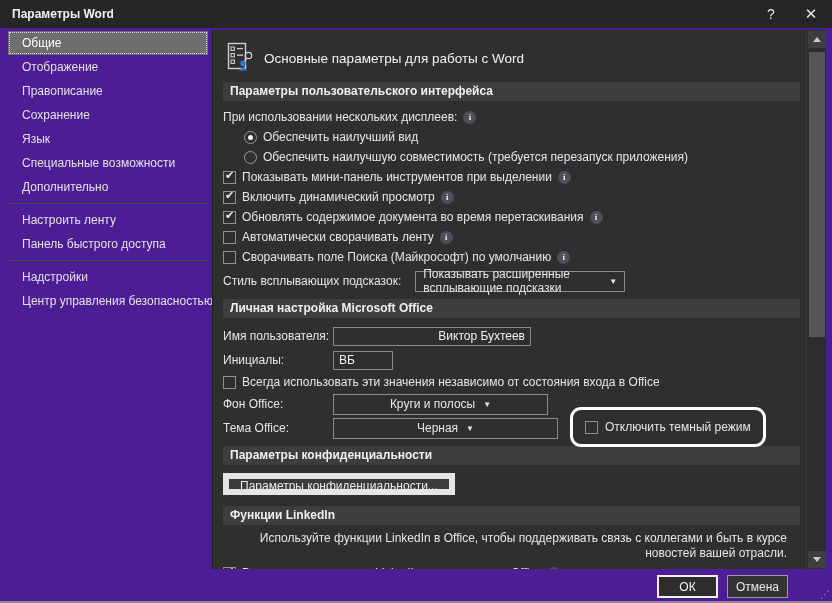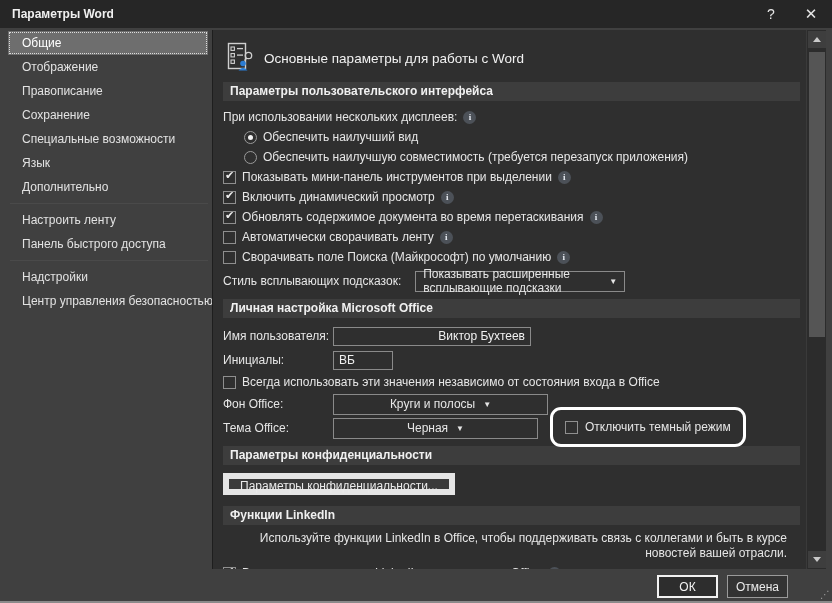--- a/index.html
+++ b/index.html
@@ -2,21 +2,21 @@
 <html><head>
 <meta charset="utf-8">
 <style>
   * { margin:0; padding:0; box-sizing:border-box; }
   html,body { width:832px; height:603px; }
   body {
     font-family:"Liberation Sans","DejaVu Sans",sans-serif;
     font-size:12px; color:#e6e6e6; background:#262626; overflow:hidden;
     position:relative;
   }
-  .window { position:absolute; inset:0; background:#404040;padding-left:23px; }
+  .window { position:absolute; inset:0; background:#4c1d95;padding-left:23px; }
   .bottom-edge { position:absolute; left:0; right:0; bottom:0; height:2px; background:#8a8a8a; }
 
   
   .titlebar { position:absolute; left:0; top:0; right:0; height:28px; background:#262626; }
   .titlebar .title { position:absolute; left:12px; top:7px; font-weight:700; font-size:12px; color:#f0f0f0; }
   .tb-btn { position:absolute; top:4px; width:26px; height:20px; text-align:center; line-height:20px; color:#e6e6e6; font-size:14px; cursor:default; }
   .tb-help { right:48px; }
   .tb-close { right:8px; font-size:15px; }
 
   
@@ -72,22 +72,22 @@
     <span class="title">Параметры Word</span>
     <span class="tb-btn tb-help">?</span>
     <span class="tb-btn tb-close">✕</span>
   </div>
 
   <div class="sidebar">
     <div class="side-item selected">Общие</div>
     <div class="side-item">Отображение</div>
     <div class="side-item">Правописание</div>
     <div class="side-item">Сохранение</div>
+    <div class="side-item">Язык</div>
     <div class="side-item">Специальные возможности</div>
-    <div class="side-item">Язык</div>
     <div class="side-item">Дополнительно</div>
     <div class="side-sep"></div>
     <div class="side-item">Настроить ленту</div>
     <div class="side-item">Панель быстрого доступа</div>
     <div class="side-sep"></div>
     <div class="side-item">Надстройки</div>
     <div class="side-item">Центр управления безопасностью</div>
   </div>
 
   <div class="content">
@@ -176,21 +176,21 @@
       </div>
       <div class="row tall">
         <span class="lblcol">Фон Office:</span>
         <span class="dropdown" style="width:215px;">
           <span>Круги и полосы</span>
           <span class="dd-arrow">▼</span>
         </span>
       </div>
       <div class="row tall">
         <span class="lblcol">Тема Office:</span>
-        <span class="dropdown" style="width:205px;">
+        <span class="dropdown" style="width:225px;">
           <span>Черная</span>
           <span class="dd-arrow">▼</span>
         </span>
         <span class="annot">
           <span class="cb"></span>
           <span class="lbl">Отключить темный режим</span>
         </span>
       </div>
     </div>
 

